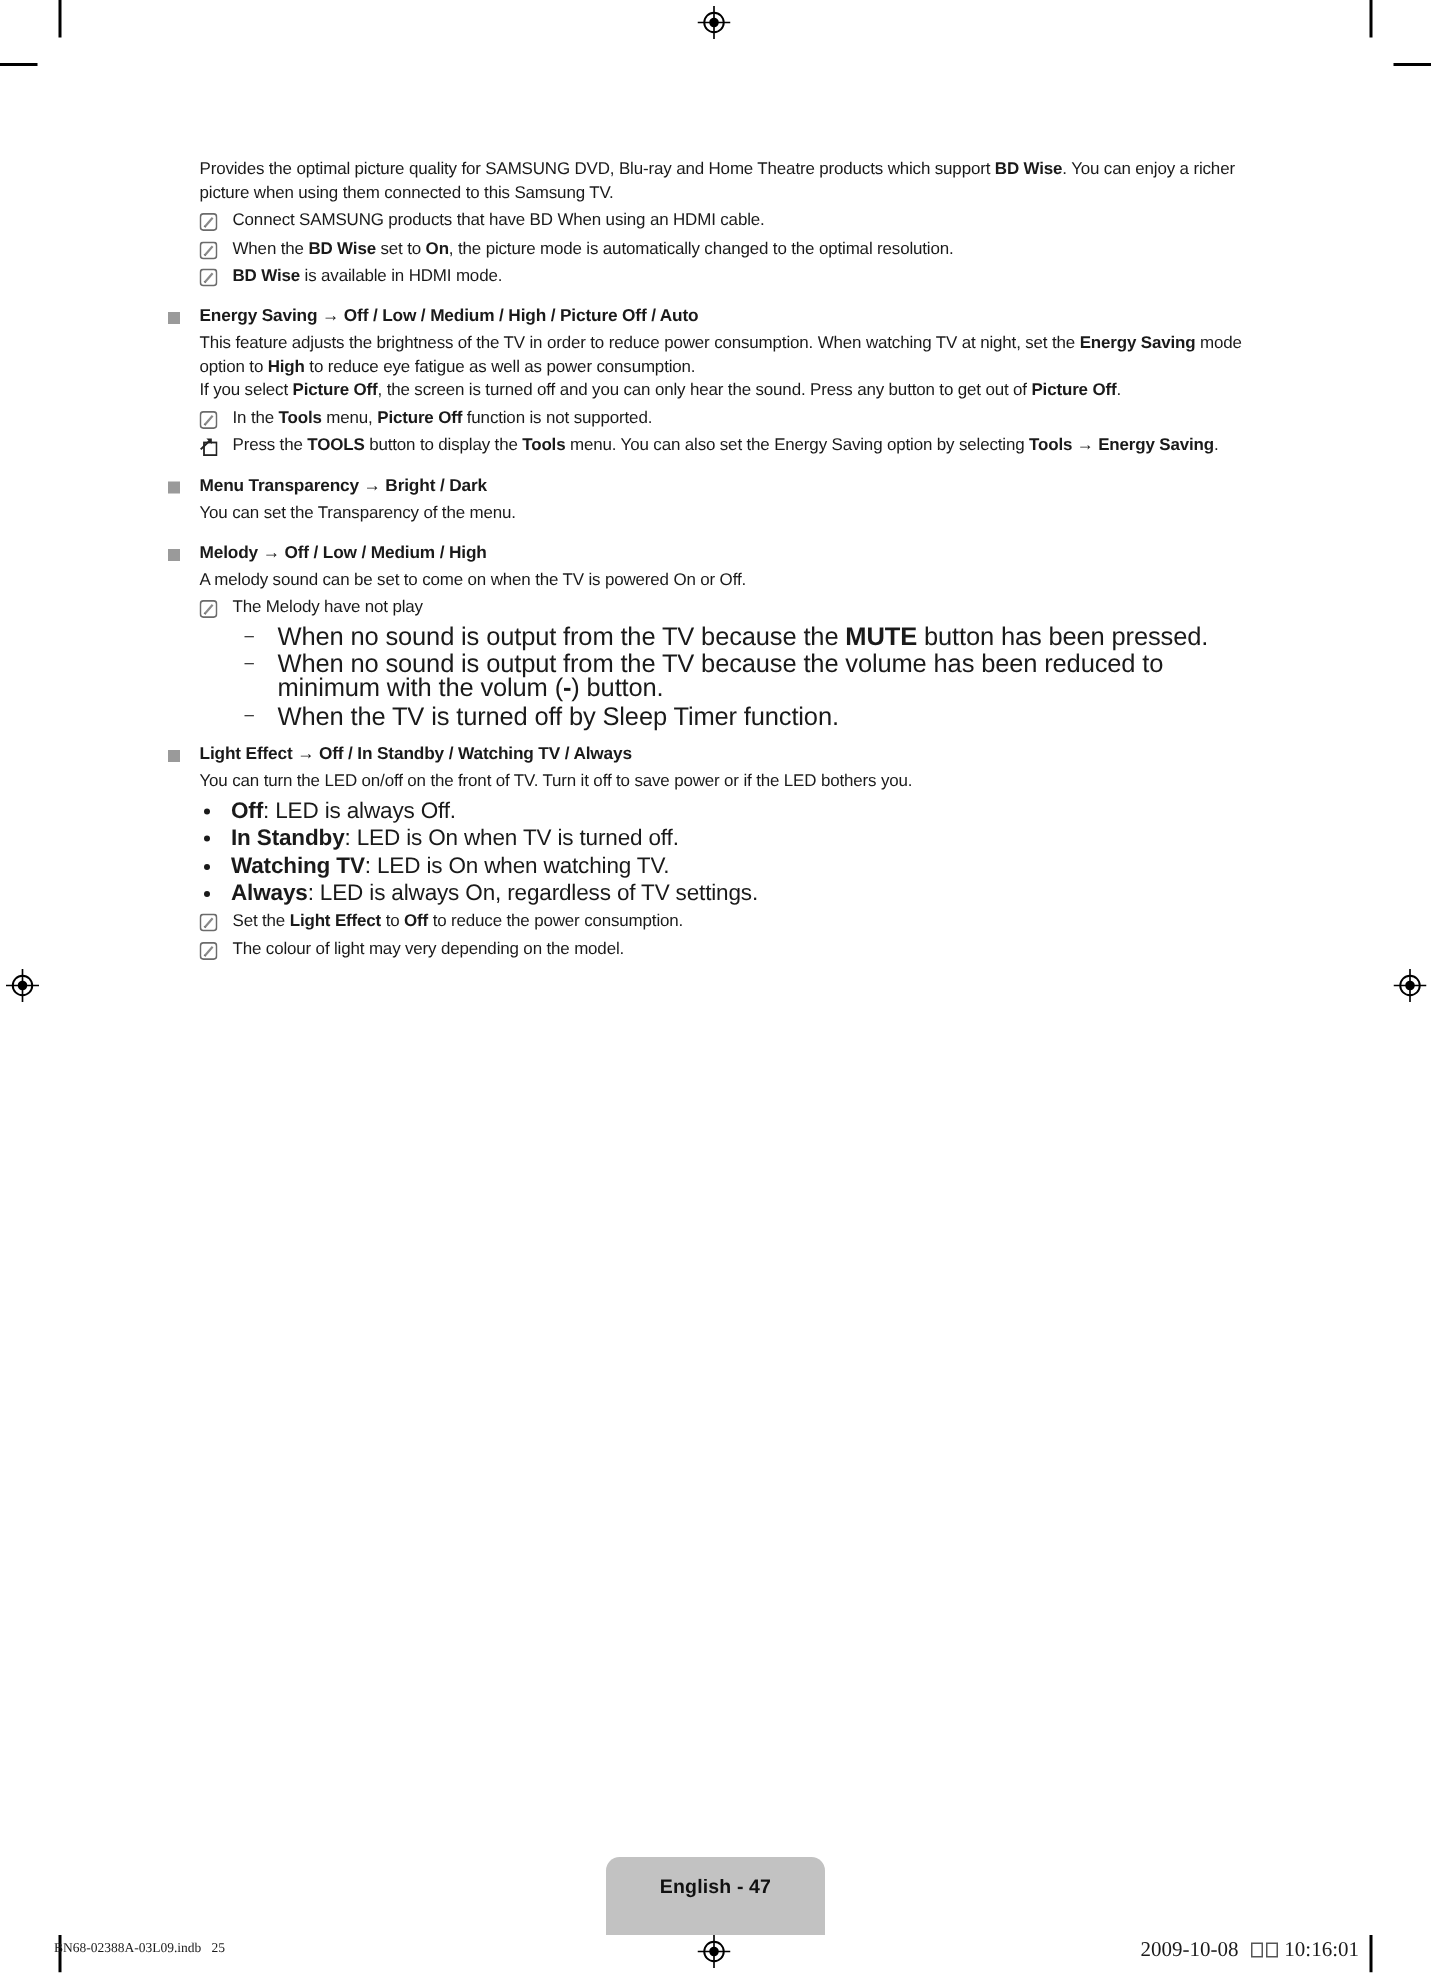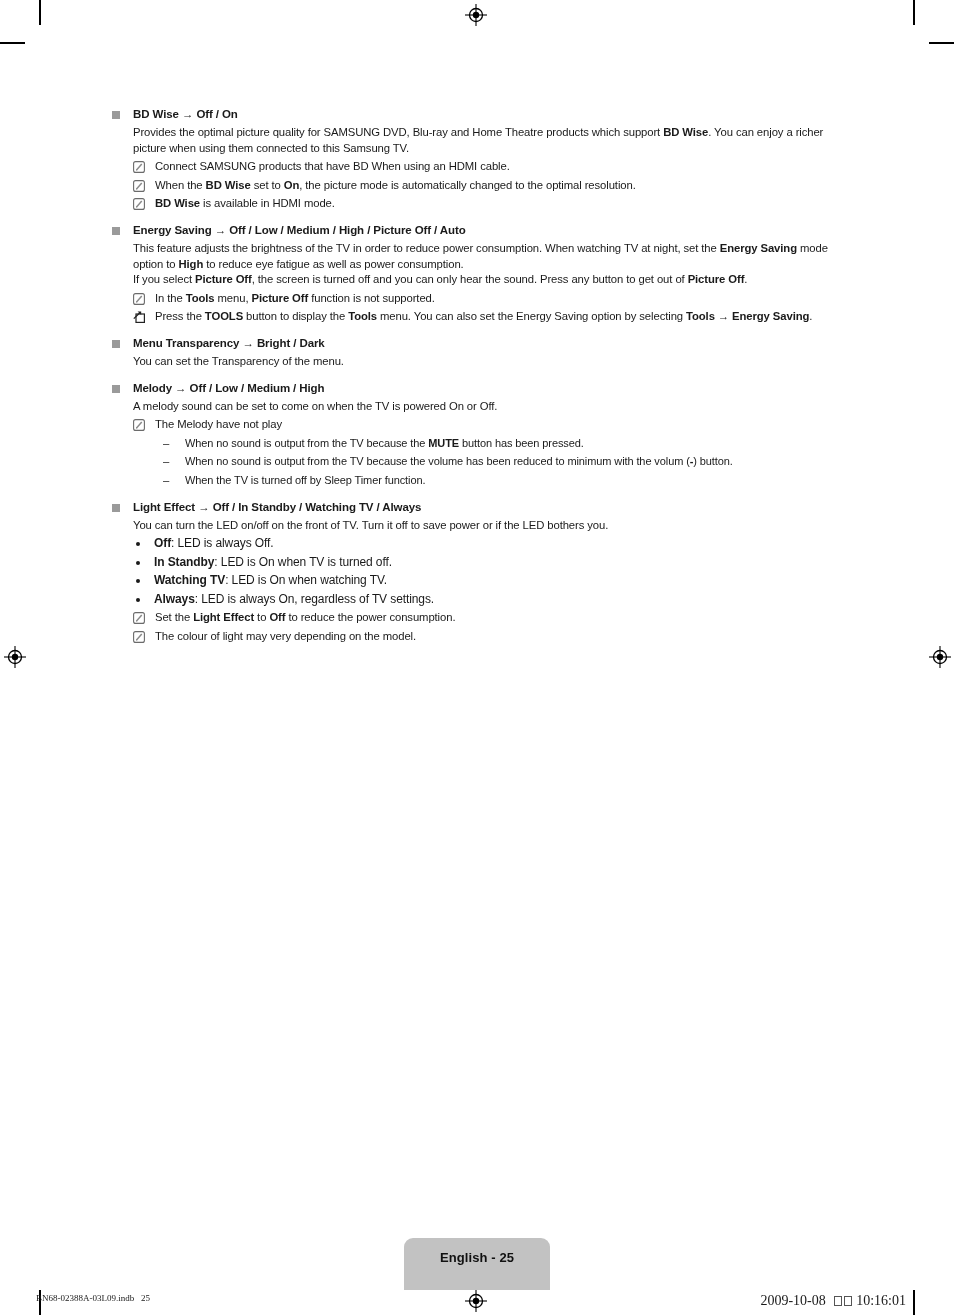--- a/index.html
+++ b/index.html
@@ -103,41 +103,41 @@
     margin-top: 3px;
   }
   .dash-mark {
     flex: 0 0 auto;
     width: 7px;
     margin: 0 15px 0 0;
     font-size: 11.3px;
     line-height: 15.6px;
   }
   .dash-text {
-    font-size: 11px;
+    font-size: 17px;
     line-height: 15.6px;
     letter-spacing: -0.1px;
   }
 
   
   .dot-row {
     display: flex;
     align-items: flex-start;
     margin-left: 21px;
     margin-top: 3px;
   }
   .dot-mark {
     flex: 0 0 auto;
     width: 4px; height: 4px;
     border-radius: 50%;
     background: #1a1a1a;
     margin: 6px 14px 0 3px;
   }
   .dot-text {
-    font-size: 12px;
+    font-size: 15px;
     line-height: 15.6px;
     letter-spacing: -0.1px;
   }
 
   b { font-weight: bold; }
 
   
   .page-tab {
     position: absolute;
     left: 404px;
@@ -222,24 +222,20 @@
   <svg width="22" height="22" viewBox="0 0 22 22">
     <circle cx="11" cy="11" r="6.5" fill="none" stroke="#000" stroke-width="1.3"></circle>
     <circle cx="11" cy="11" r="3.2" fill="#000"></circle>
     <line x1="11" y1="0" x2="11" y2="22" stroke="#000" stroke-width="1.1"></line>
     <line x1="0" y1="11" x2="22" y2="11" stroke="#000" stroke-width="1.1"></line>
   </svg>
 </div>
 
 <div class="page-body" id="content">
     <div class="block">
-      <div class="head-row">
-        <span class="sq-bullet"></span>
-        <span class="head-text">BD Wise → <b>Off / On</b></span>
-      </div>
       <div class="para">Provides the optimal picture quality for SAMSUNG DVD, Blu-ray and Home Theatre products which support <b>BD Wise</b>. You can enjoy a richer picture when using them connected to this Samsung TV.</div>
       <div class="note-row">
         <span class="note-icon">
           <svg width="12" height="12" viewBox="0 0 12 12">
             <rect x="0.6" y="0.6" width="10.8" height="10.8" rx="2" ry="2" fill="none" stroke="#6b6b6b" stroke-width="1.1"></rect>
             <path d="M3.0 8.6 L8.2 2.6 L9.3 3.6 L4.1 9.6 Z" fill="#8a8a8a"></path>
             <path d="M3.0 8.6 L4.1 9.6" stroke="#6b6b6b" stroke-width="0.8"></path>
           </svg>
         </span>
         <span class="note-text">Connect SAMSUNG products that have BD When using an HDMI cable.</span>
@@ -368,17 +364,17 @@
             <path d="M3.0 8.6 L8.2 2.6 L9.3 3.6 L4.1 9.6 Z" fill="#8a8a8a"></path>
             <path d="M3.0 8.6 L4.1 9.6" stroke="#6b6b6b" stroke-width="0.8"></path>
           </svg>
         </span>
         <span class="note-text">The colour of light may very depending on the model.</span>
       </div>
     </div>
   </div>
 
 <div class="page-tab">
-  <span class="page-tab-label">English - 25</span>
+  <span class="page-tab-label">English - 47</span>
 </div>
 
 <div class="footer-left">BN68-02388A-03L09.indb   25</div>
 <div class="footer-right"><span>2009-10-08</span>&nbsp;&nbsp;<span class="tofu"></span><span class="tofu"></span>&nbsp;<span>10:16:01</span></div>
 
 </body></html>

